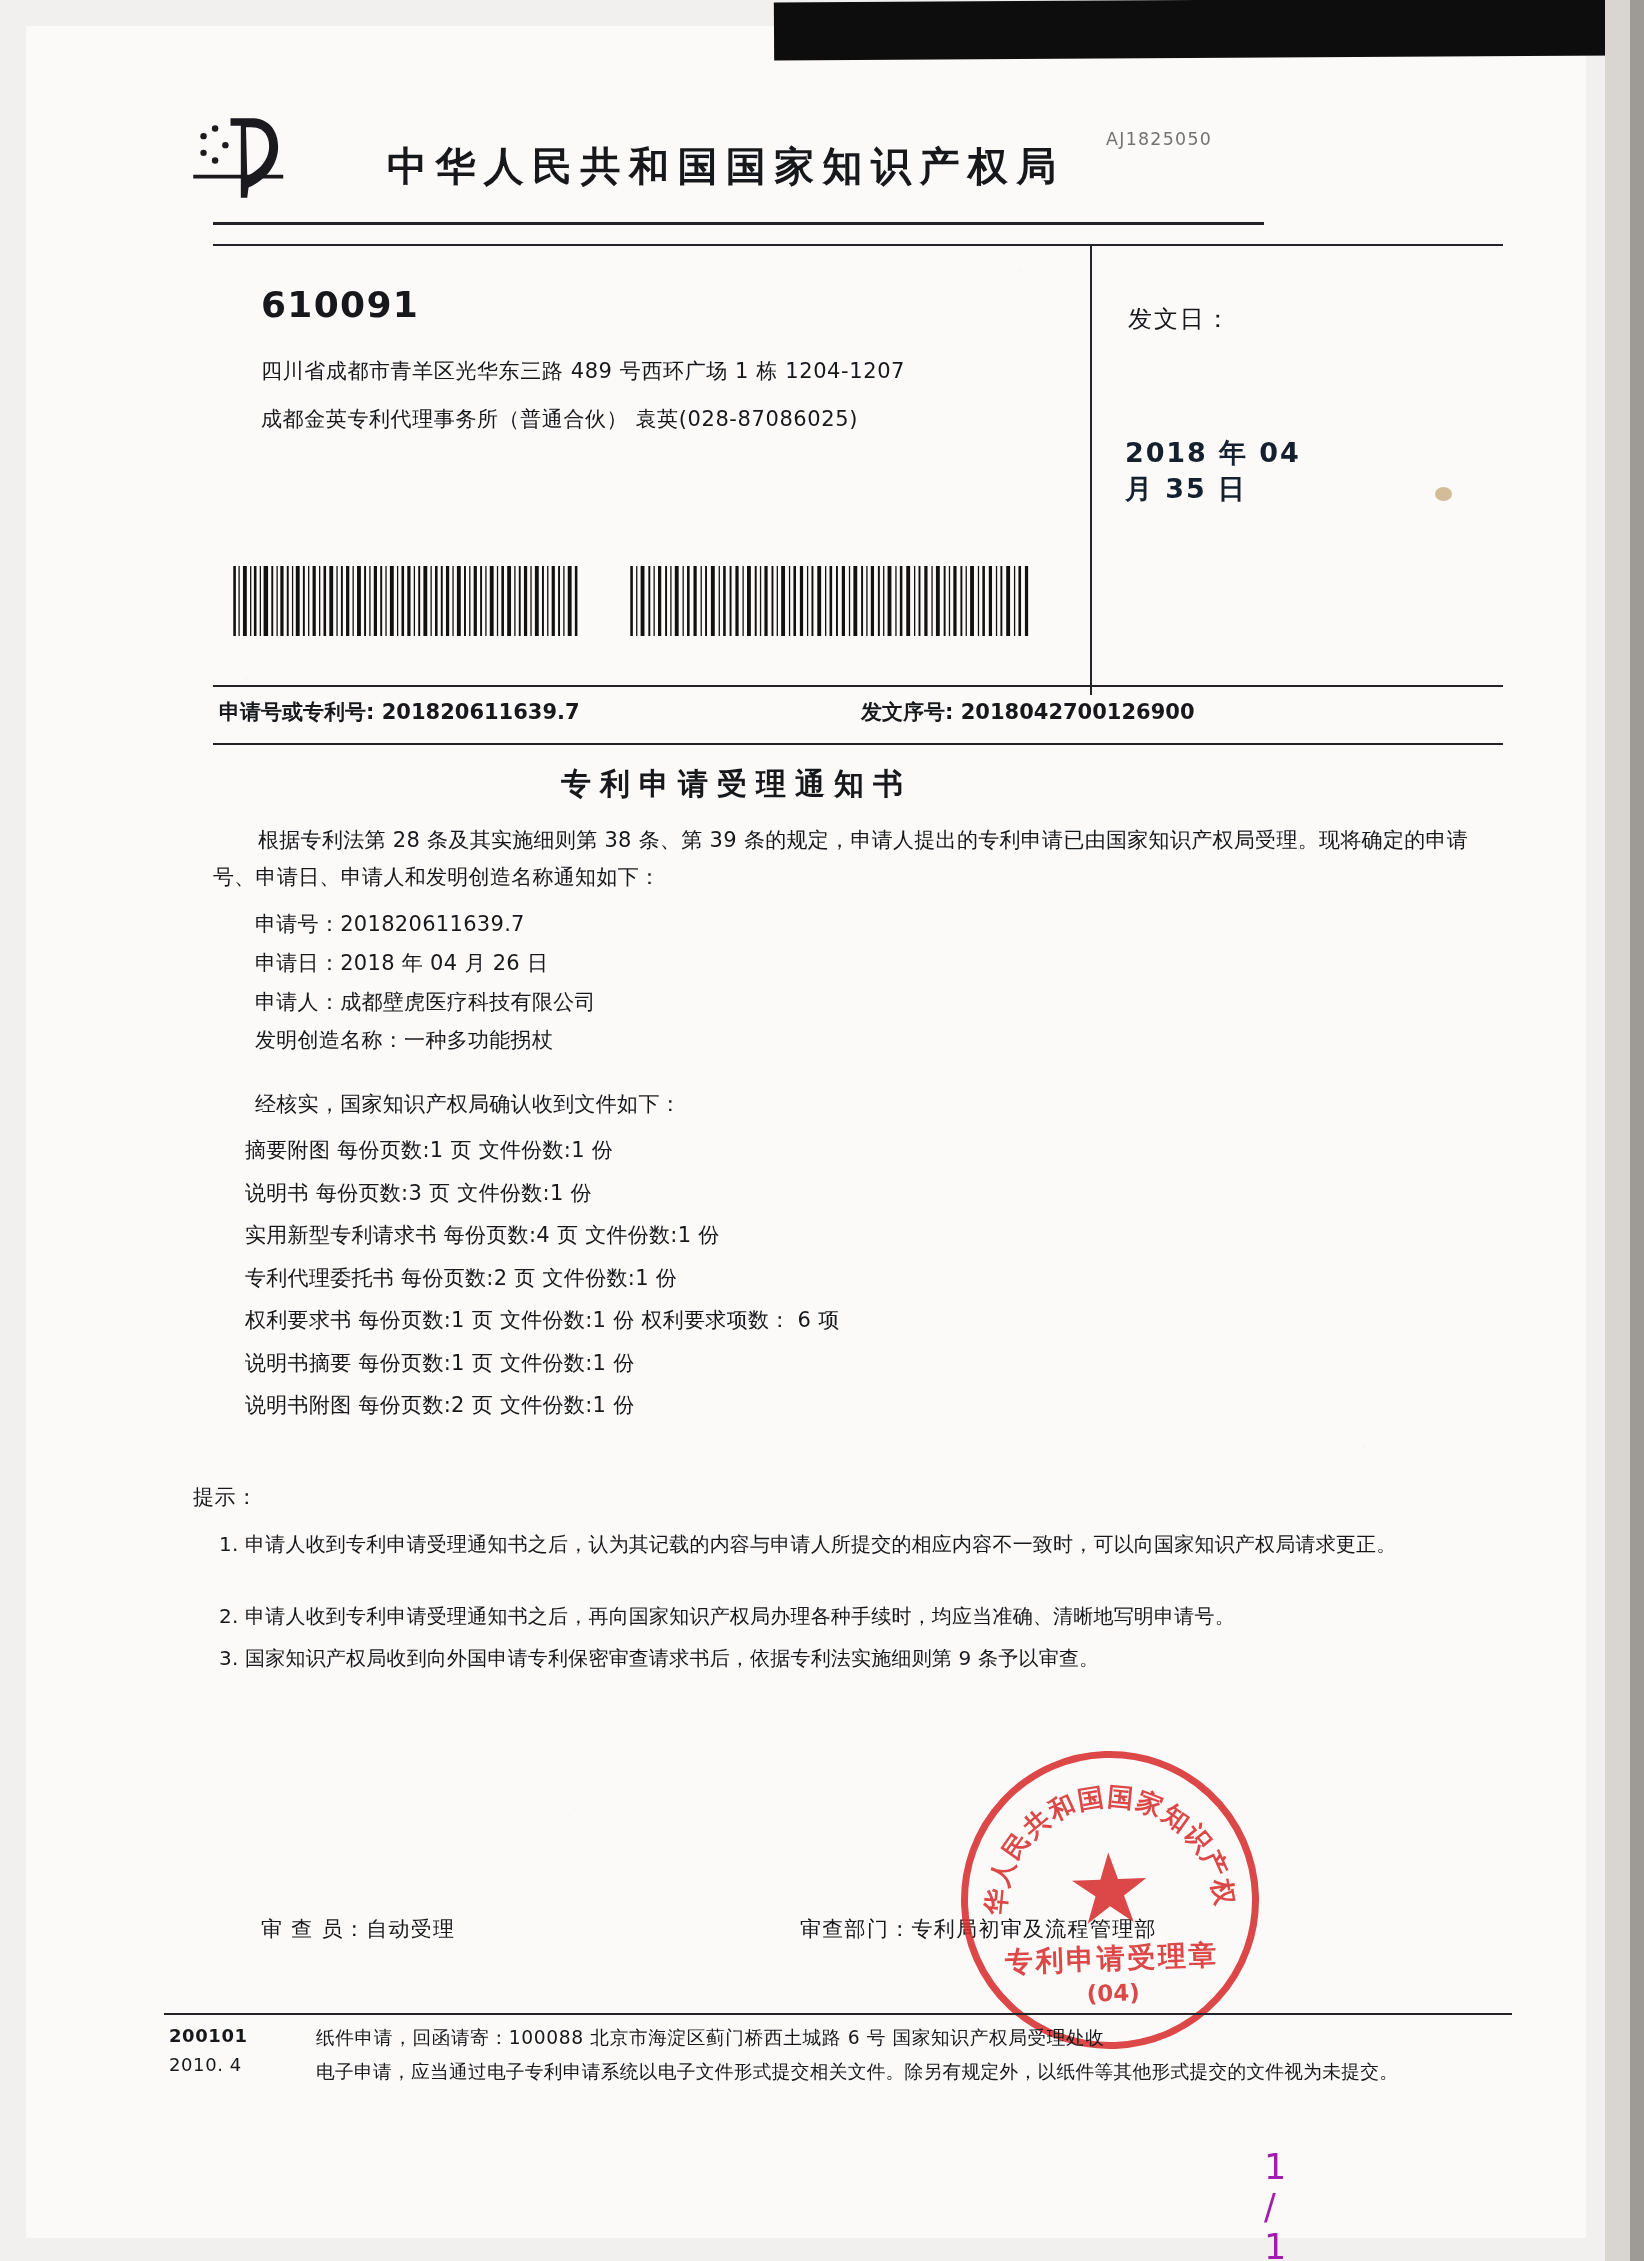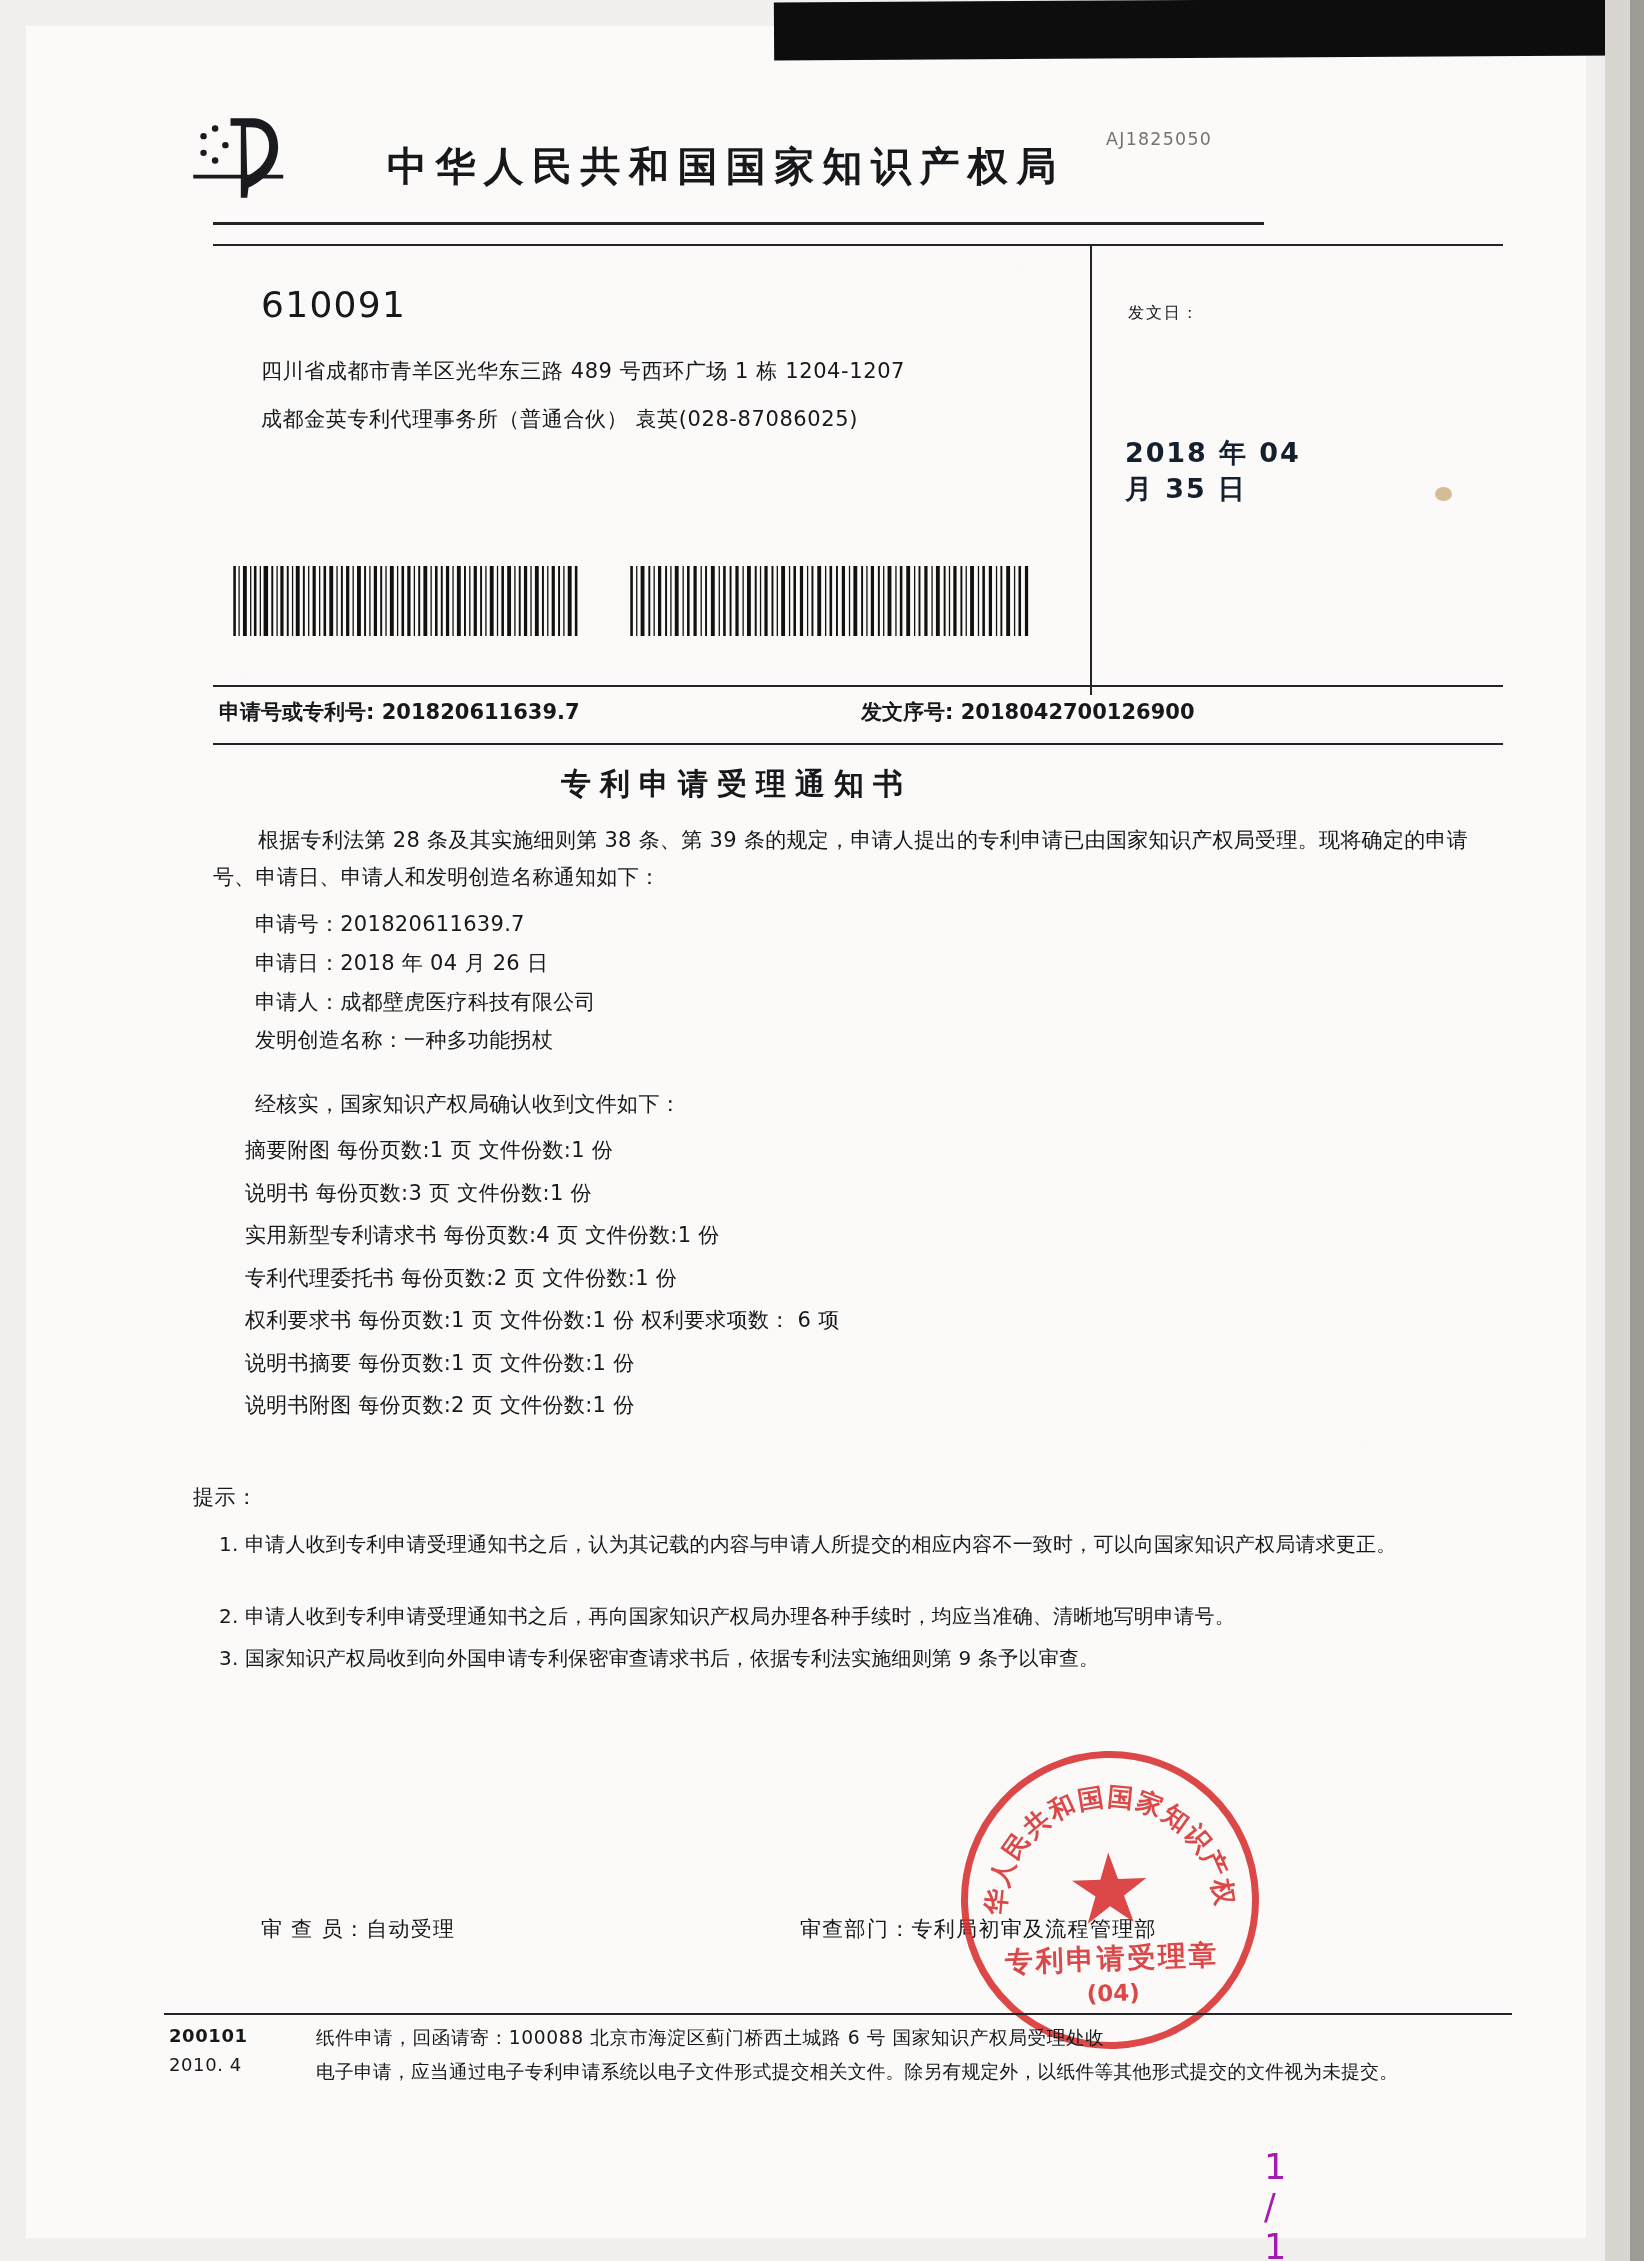--- a/index.html
+++ b/index.html
@@ -101,41 +101,41 @@
     left: 213px; top: 743px; width: 1290px; height: 1.9px;
   }
   .hr-footer {
     left: 164px; top: 2013px; width: 1348px; height: 1.9px;
   }
 
   .zip {
     position: absolute;
     left: 261px; top: 284px;
     font-size: 36px;
-    font-weight: normal;
+    font-weight: bold;
     letter-spacing: 1.3px;
   }
   .addr1 {
     position: absolute;
     left: 261px; top: 357px;
     font-size: 21px;
     letter-spacing: 0.6px;
     white-space: nowrap;
   }
   .addr2 {
     position: absolute;
     left: 261px; top: 405px;
     font-size: 21px;
     letter-spacing: 0.6px;
     white-space: nowrap;
   }
   .issue-label {
     position: absolute;
     left: 1128px; top: 303px;
-    font-size: 16px;
+    font-size: 24px;
     letter-spacing: 1.9px;
     text-align: right;
   }
   .issue-date {
     position: absolute;
     left: 1125px; top: 435px;
     font-size: 27px;
     font-weight: bold;
     letter-spacing: 1.9px;
     color: #15202e;

